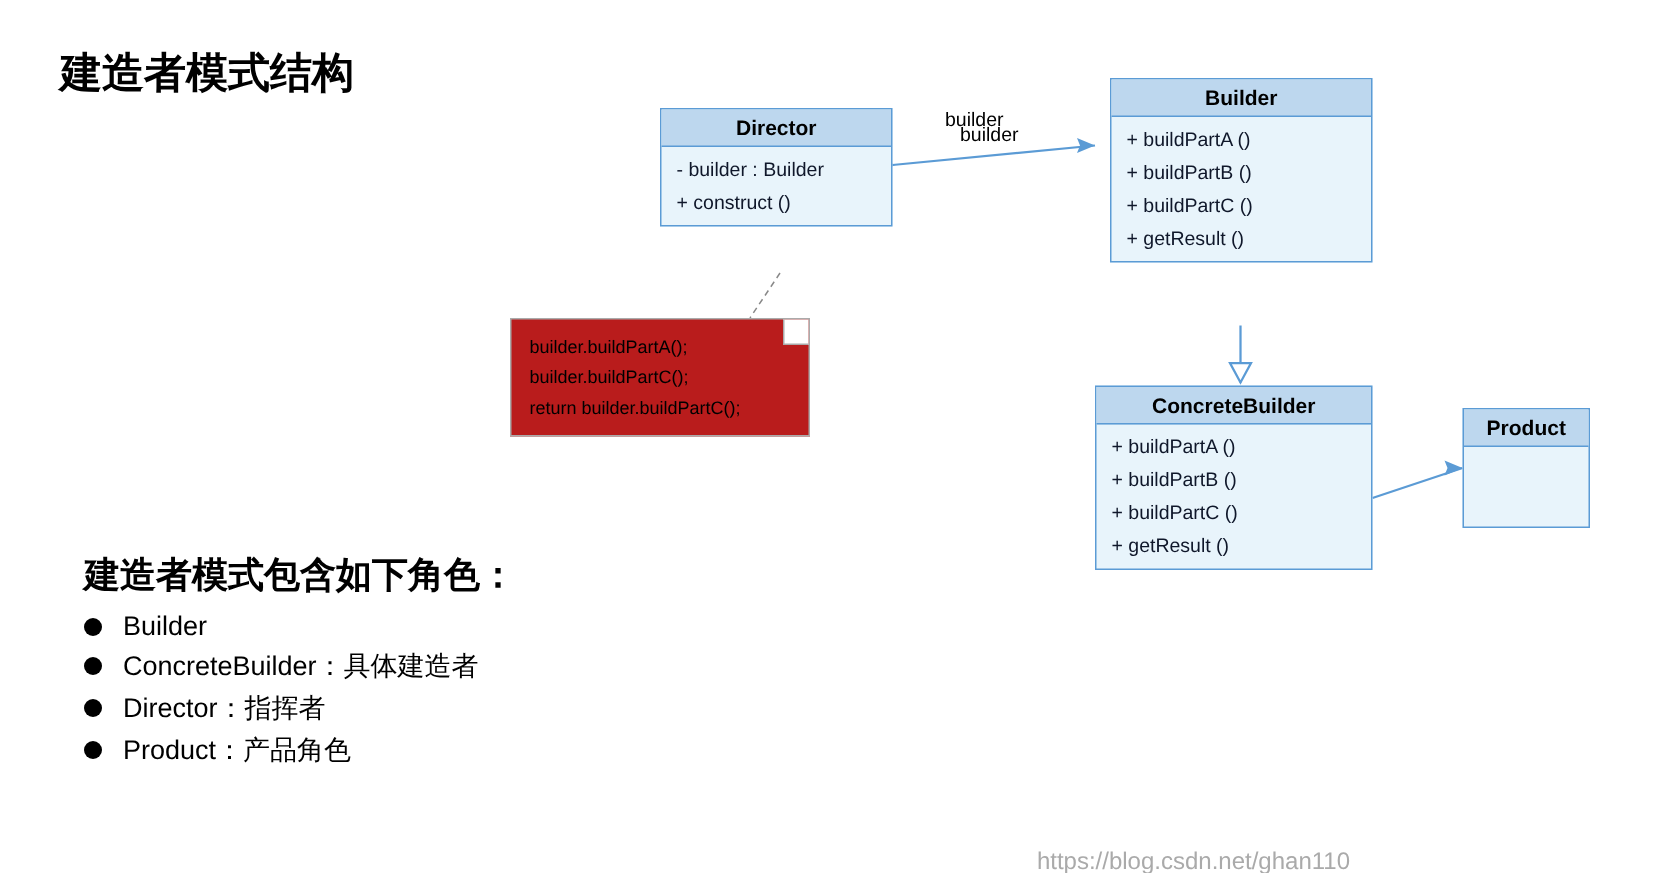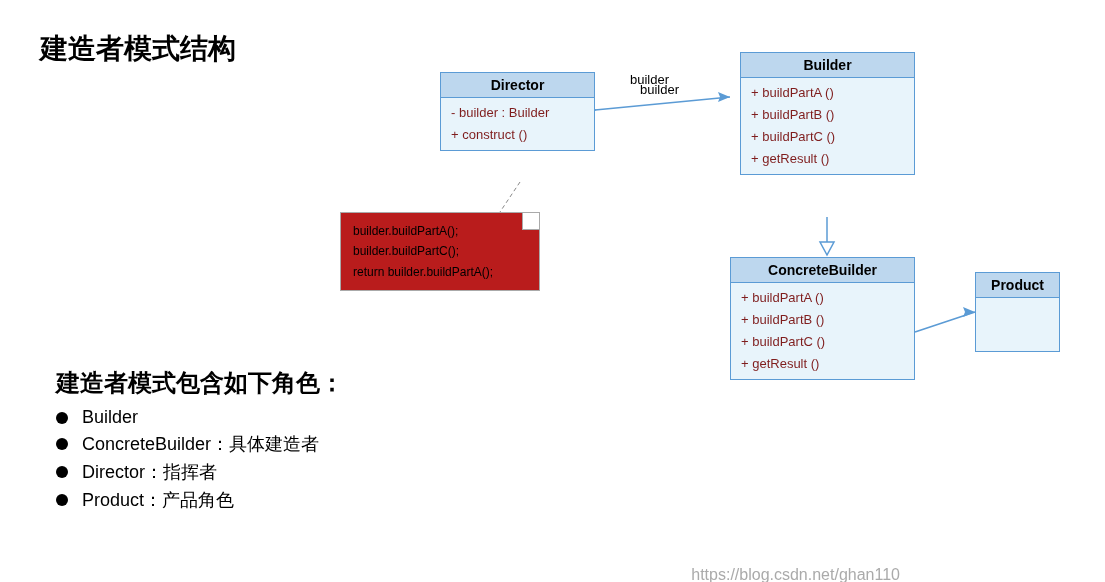--- a/index.html
+++ b/index.html
@@ -45,21 +45,21 @@
       border-bottom: 1.5px solid #5b9bd5;
       text-align: center;
       font-size: 14px;
       font-weight: bold;
       padding: 4px 8px;
       color: #000;
     }
     .uml-box-body {
       padding: 4px 10px;
       font-size: 13px;
-      color: #7f1d1d;
+      color: #0f172a;
       line-height: 1.7;
     }
     
     .director-box {
       left: 100px;
       top: 30px;
       width: 155px;
     }
     
     .builder-box {
@@ -207,21 +207,21 @@
     </div>
 
     <div class="uml-box product-box">
       <div class="uml-box-header">Product</div>
       <div class="uml-box-body"></div>
     </div>
 
     <div class="note-box">
       <div>builder.buildPartA();</div>
       <div>builder.buildPartC();</div>
-      <div>return builder.buildPartA();</div>
+      <div>return builder.buildPartC();</div>
     </div>
 
     <div style="position:absolute; left:290px; top:30px; font-size:13px; color:#000;">builder</div>
   </div>
 
   <div class="bottom-section">
     <div class="bottom-title">建造者模式包含如下角色：</div>
     <ul class="bullet-list">
       <li>
         <span class="bullet-dot"></span>

